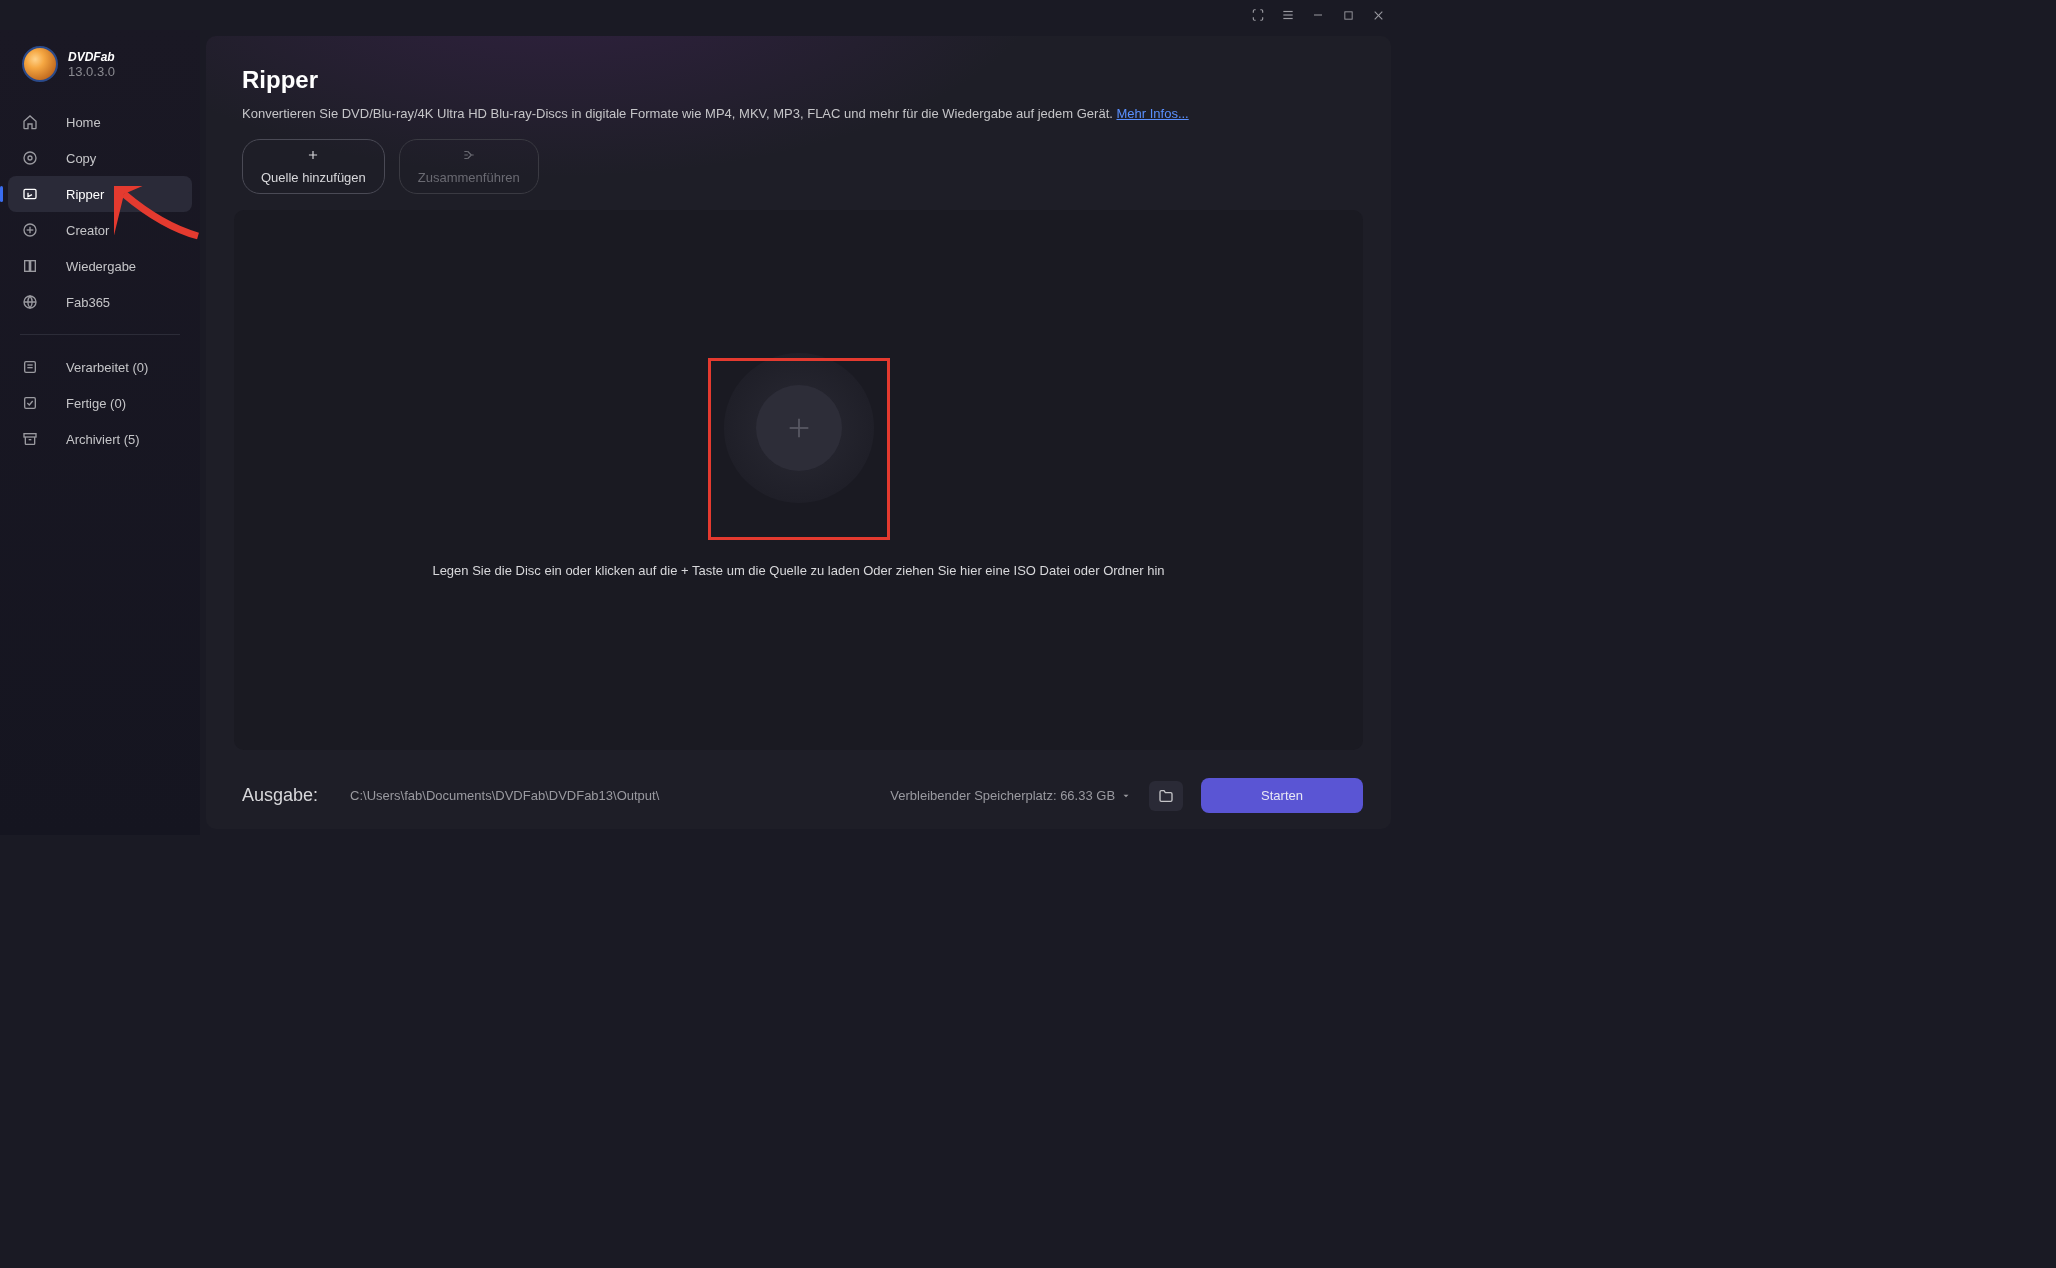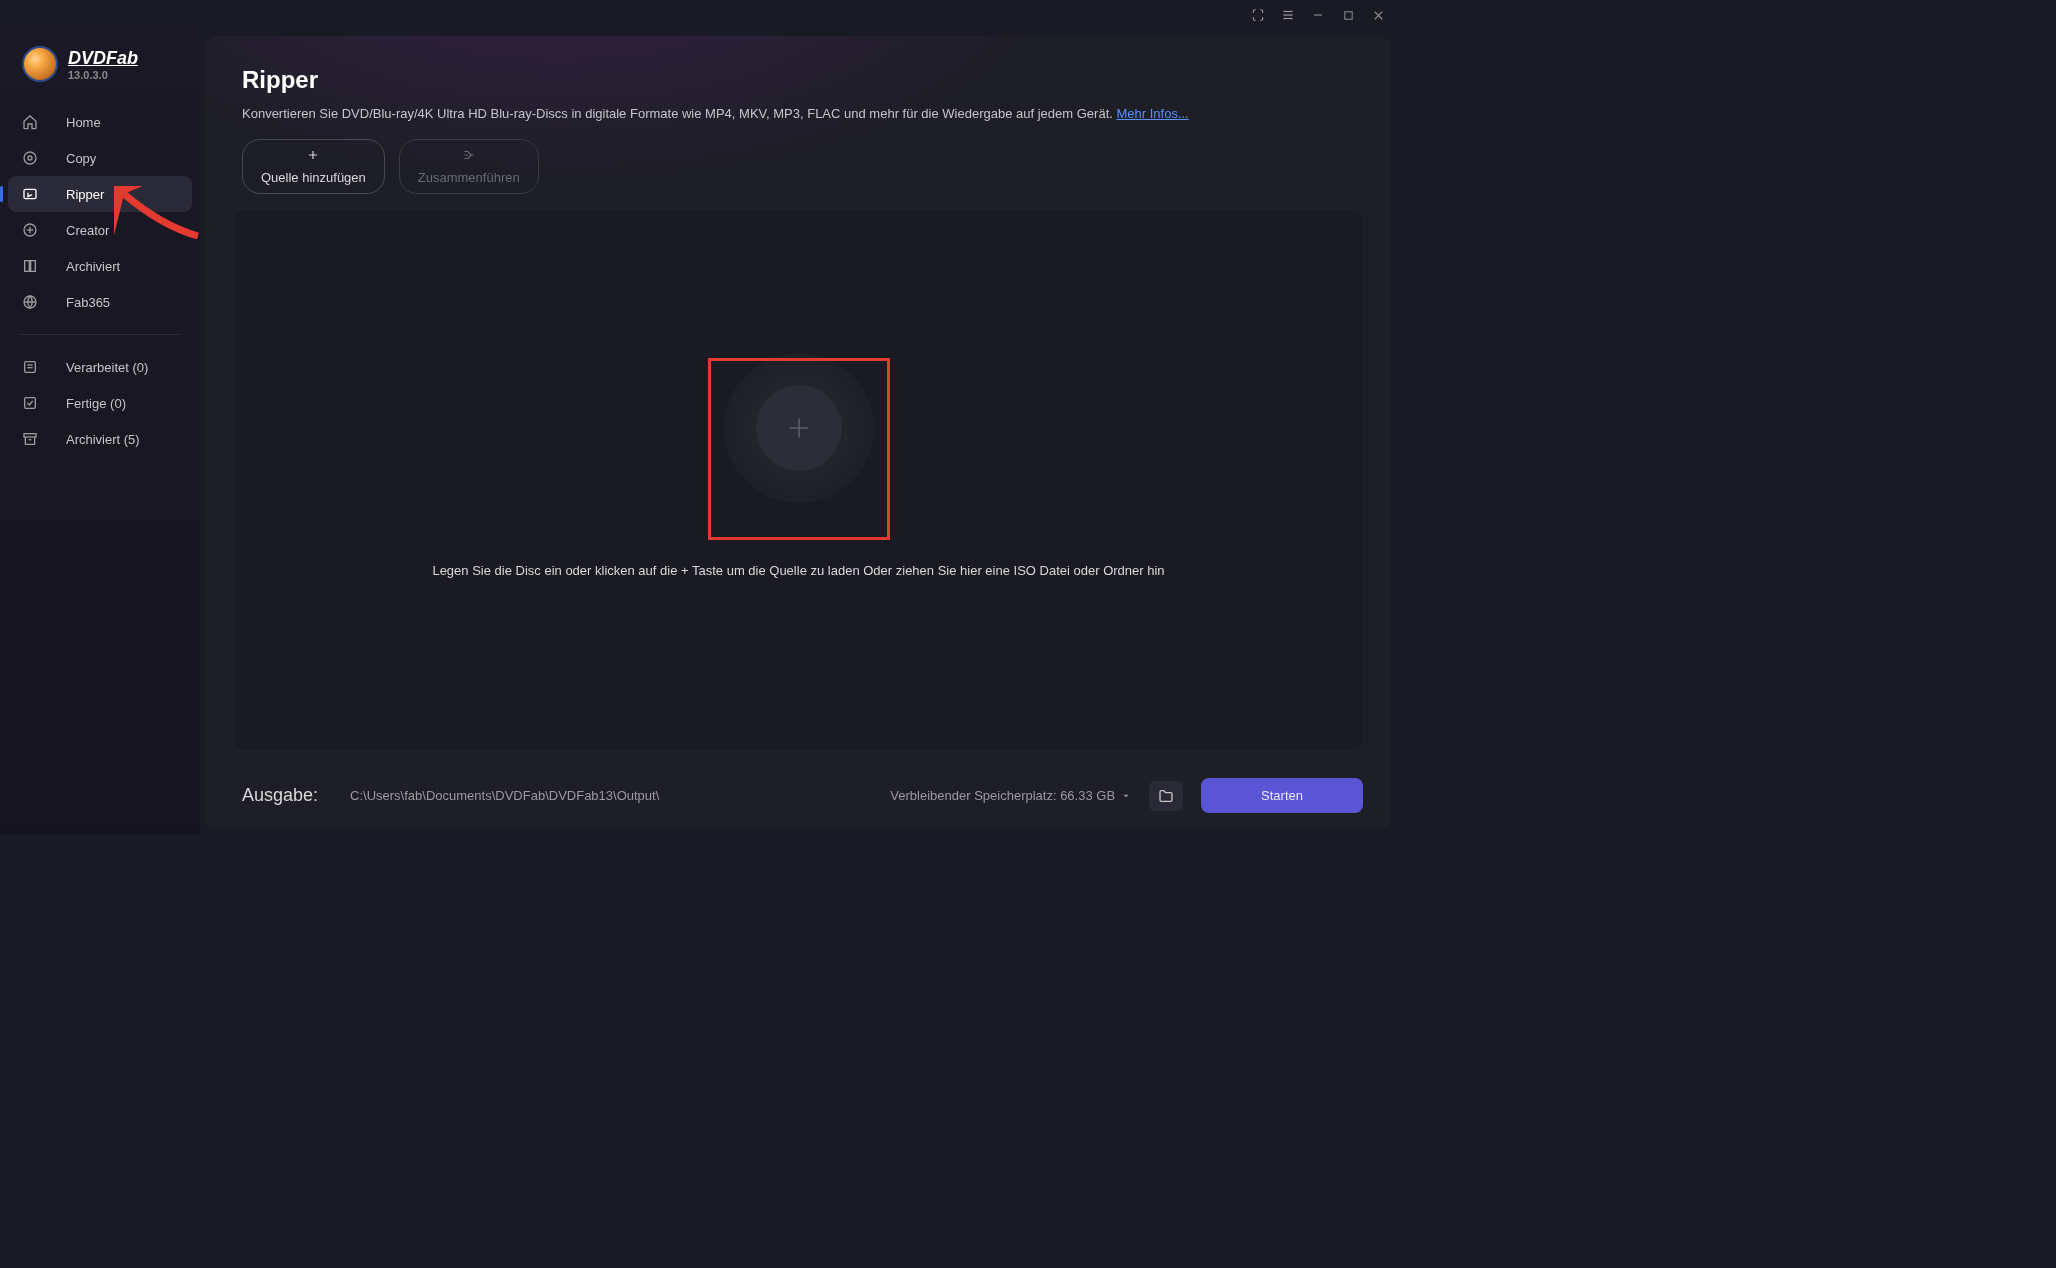--- a/index.html
+++ b/index.html
@@ -59,27 +59,25 @@
       border: 2px solid #2b4a8a;
     }
     .brand-text {
       display: flex;
       flex-direction: column;
     }
     .brand-name {
       color: #fff;
       font-weight: 700;
       font-style: italic;
-      font-size: 18px;
-      text-decoration: underline;
+      font-size: 12px;
     }
     .brand-version {
       color: #8a8a90;
-      font-size: 11px;
-      font-weight: bold;
+      font-size: 13px;
     }
     .nav-section {
       padding: 6px 8px;
     }
     .nav-item {
       display: flex;
       align-items: center;
       gap: 28px;
       padding: 10px 14px;
       border-radius: 8px;
@@ -343,21 +341,21 @@
         </span>
         <span>Creator</span>
       </div>
       <div class="nav-item">
         <span class="nav-icon">
           <svg width="16" height="16" viewBox="0 0 24 24" fill="none" stroke="currentColor" stroke-width="2">
               <rect x="4" y="4" width="7" height="16"></rect>
               <rect x="13" y="4" width="7" height="16"></rect>
             </svg>
         </span>
-        <span>Archiviert</span>
+        <span>Wiedergabe</span>
       </div>
       <div class="nav-item">
         <span class="nav-icon">
           <svg width="16" height="16" viewBox="0 0 24 24" fill="none" stroke="currentColor" stroke-width="2">
               <circle cx="12" cy="12" r="9"></circle>
               <path d="M3 12h18M12 3a14 14 0 0 1 0 18 14 14 0 0 1 0-18z"></path>
             </svg>
         </span>
         <span>Fab365</span>
       </div>

